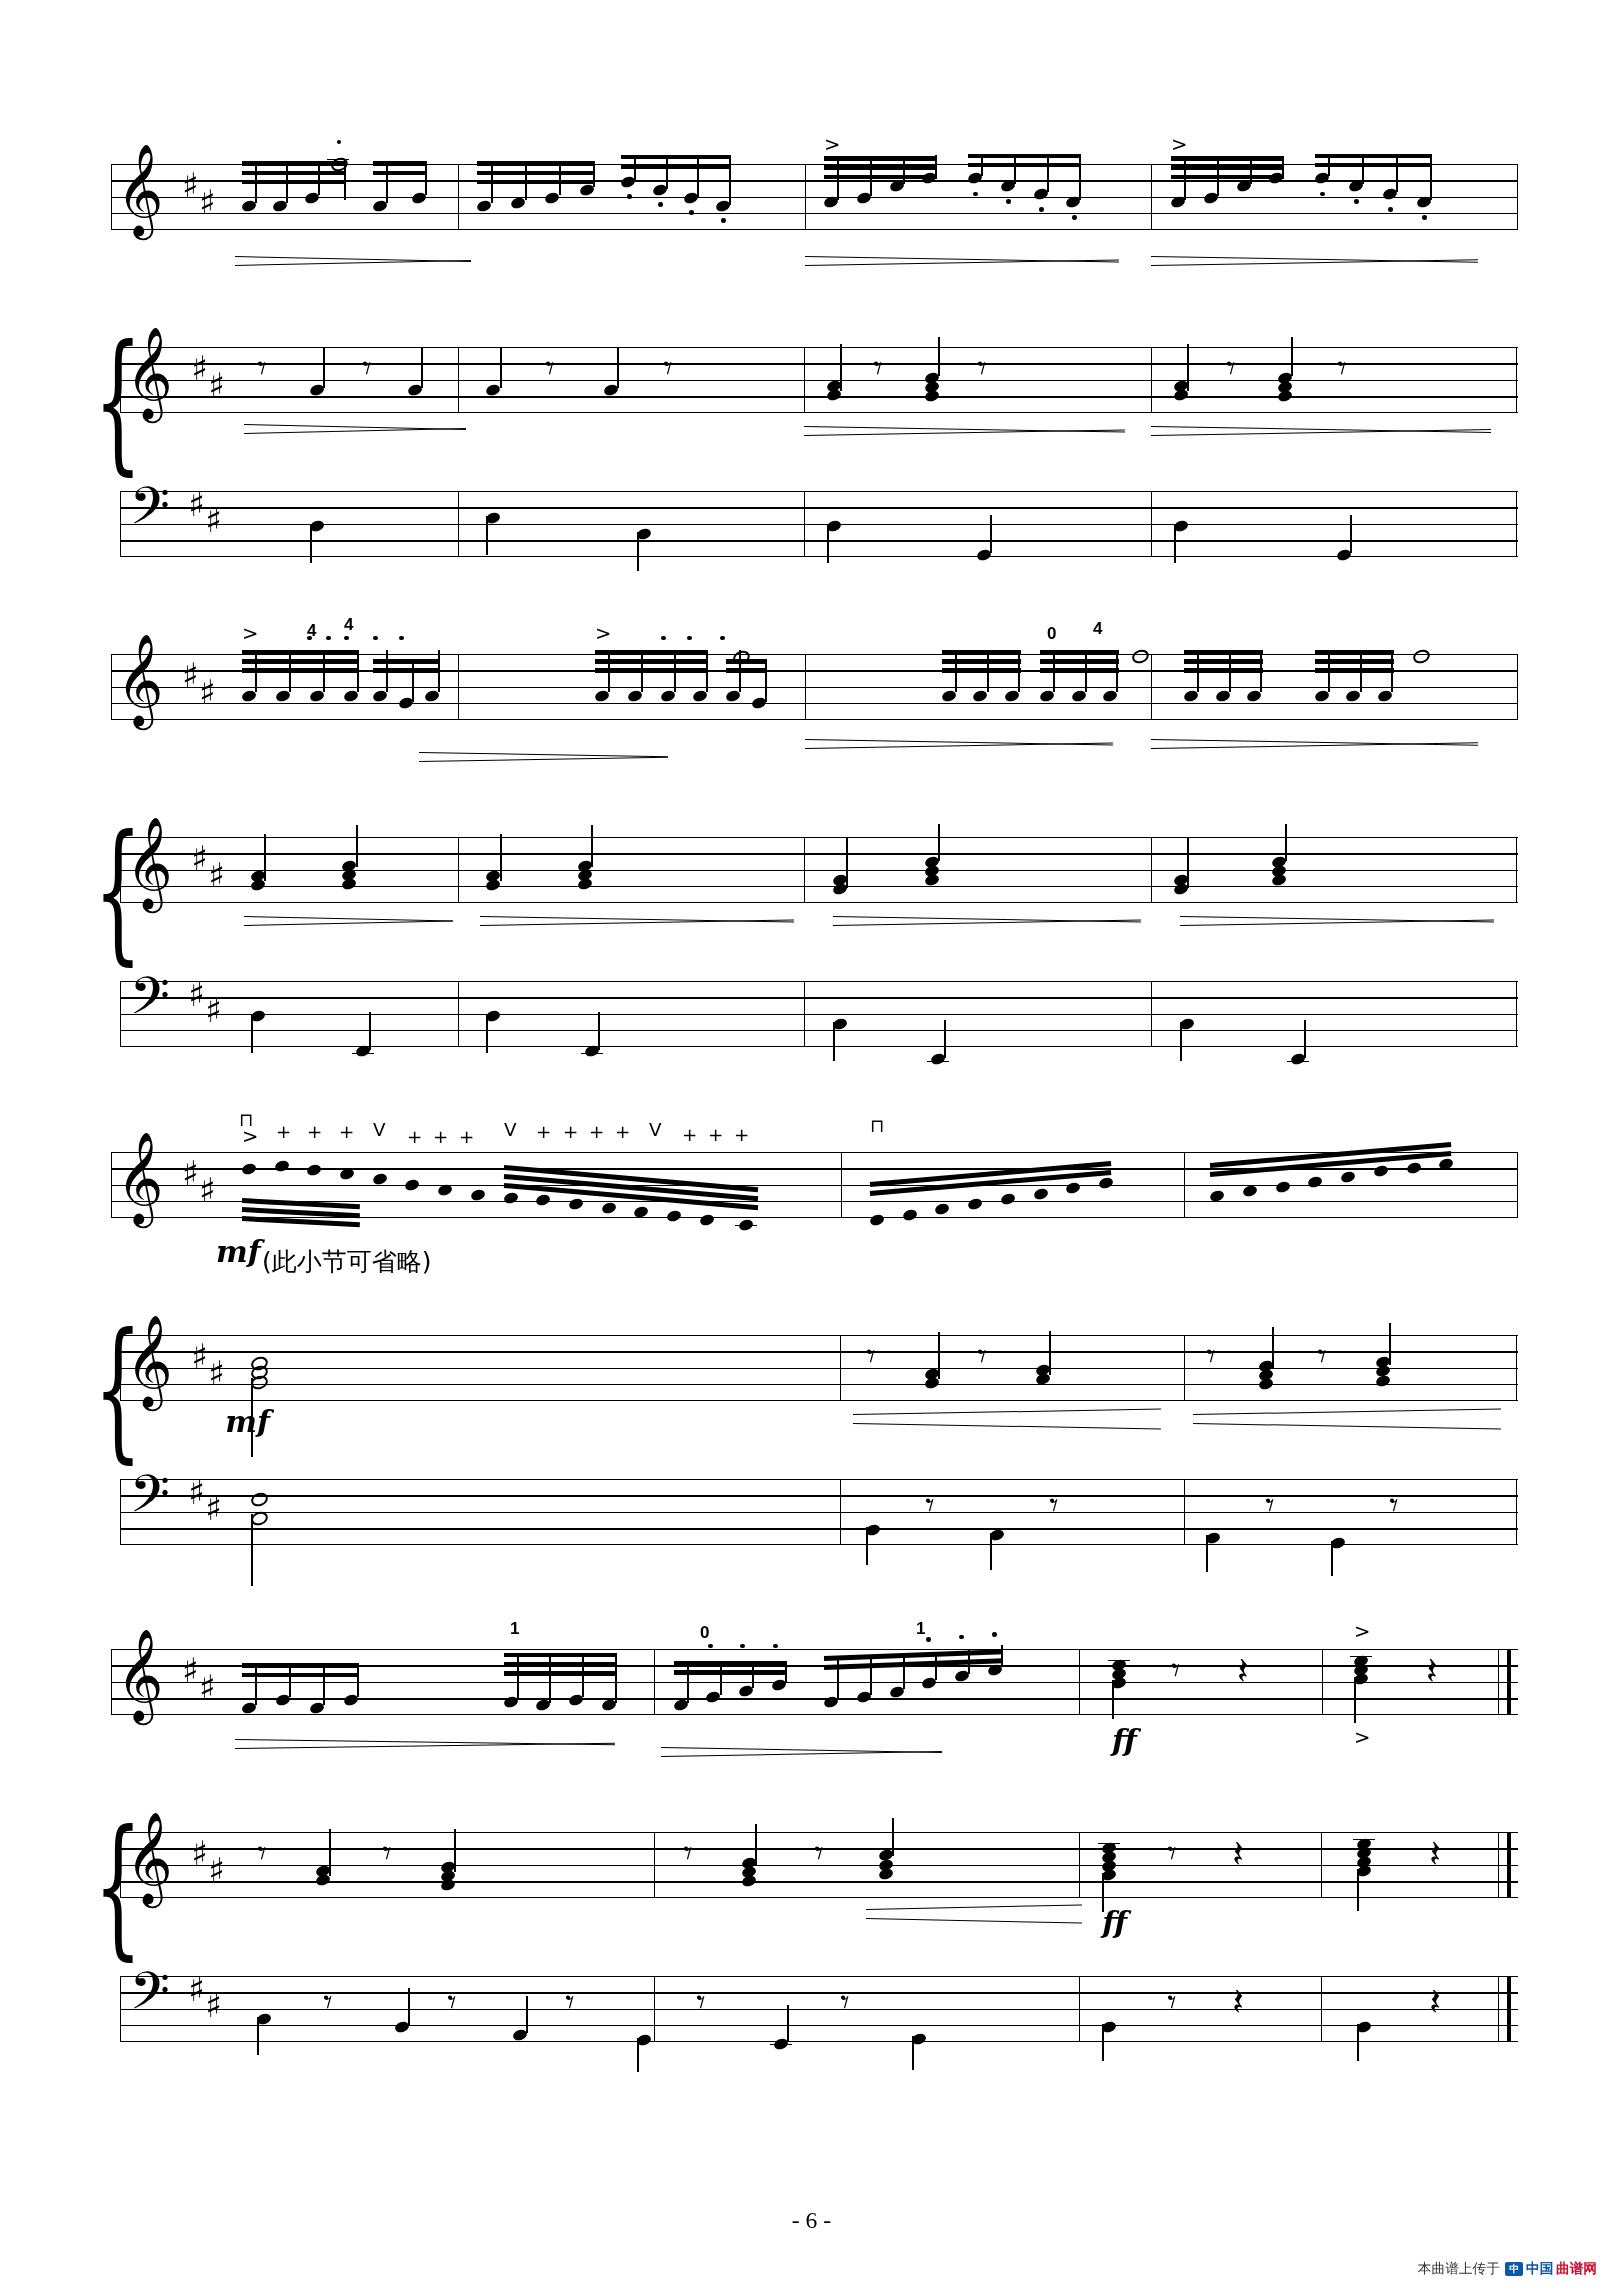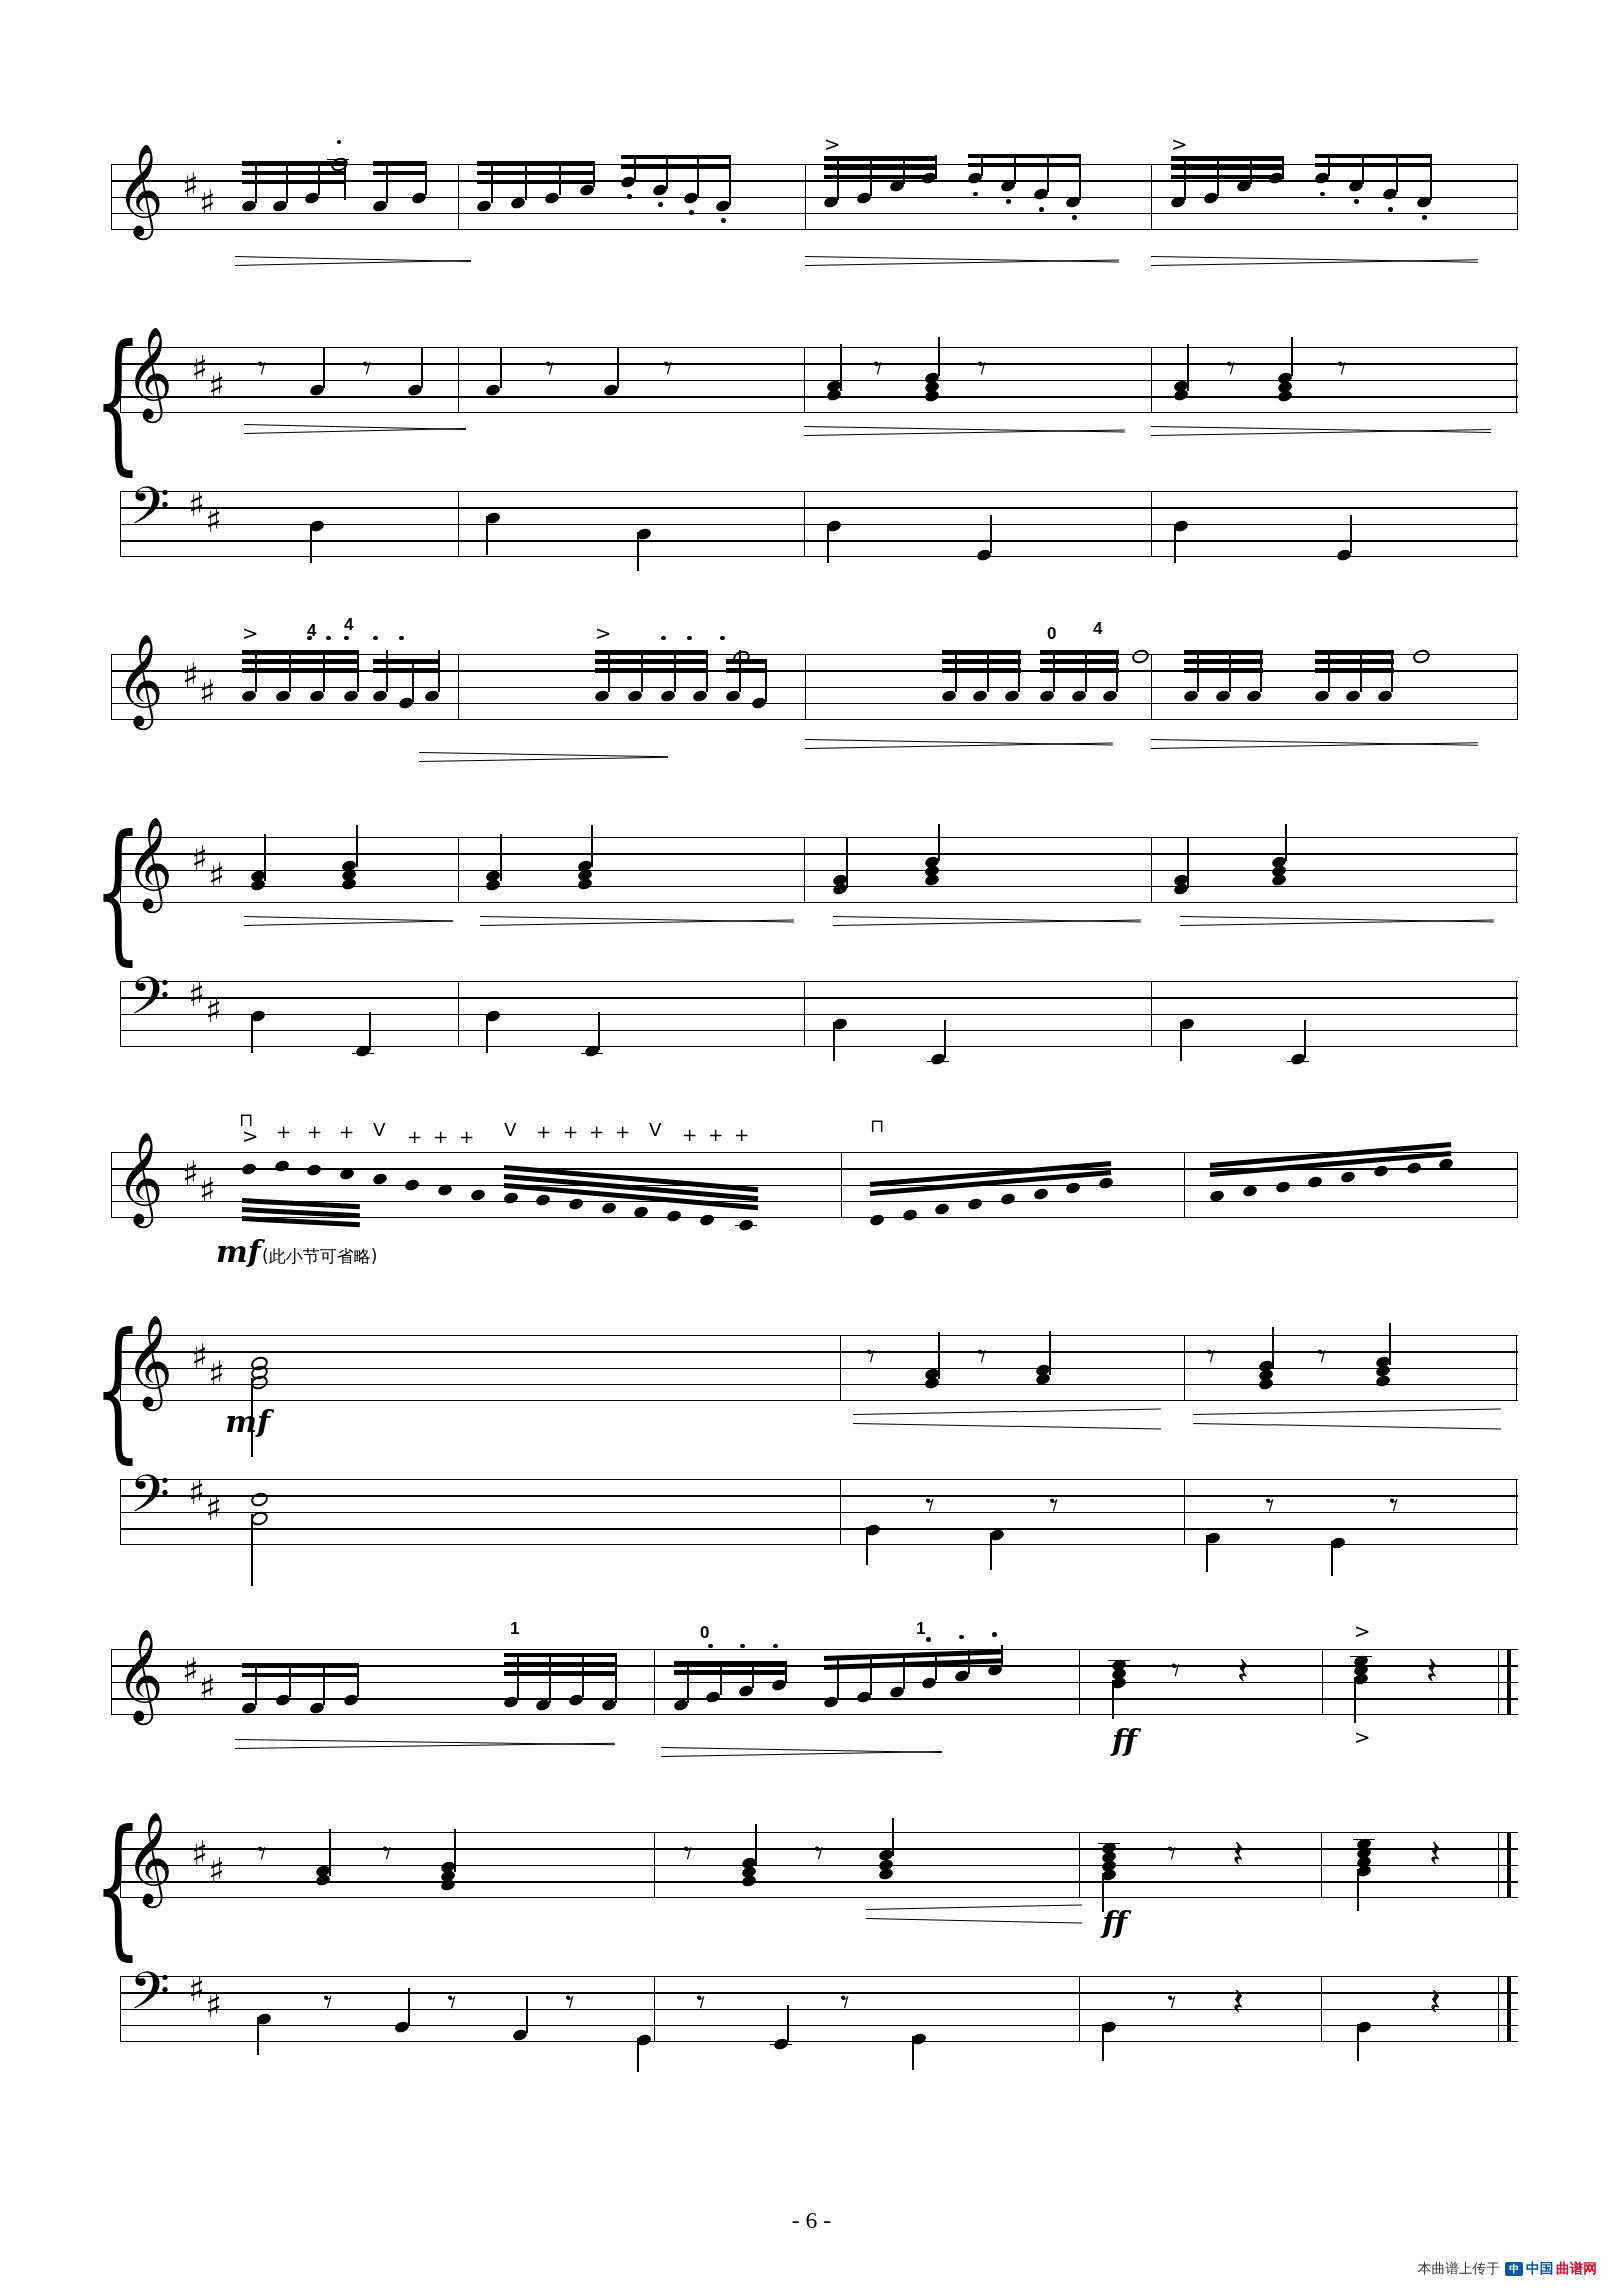--- a/index.html
+++ b/index.html
@@ -168,21 +168,21 @@
     position: absolute;
     left: 0; top: 0;
     width: 100%; height: 1.3px;
     background: #000;
     transform-origin: left center;
   }
 
   .annot-cn {
     position: absolute;
     font-family: "DejaVu Sans", sans-serif;
-    font-size: 17px;
+    font-size: 25px;
     color: #000;
   }
 
   .page-number {
     position: absolute;
     left: 0; right: 0;
     text-align: center;
     font-family: "Liberation Serif", serif;
     font-size: 23.6px;
     color: #000;

